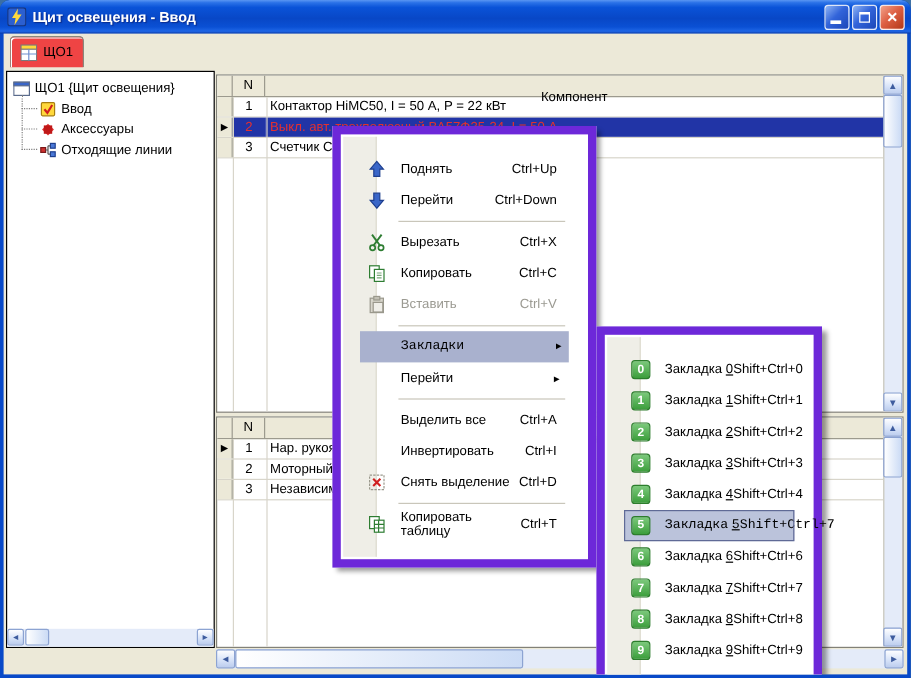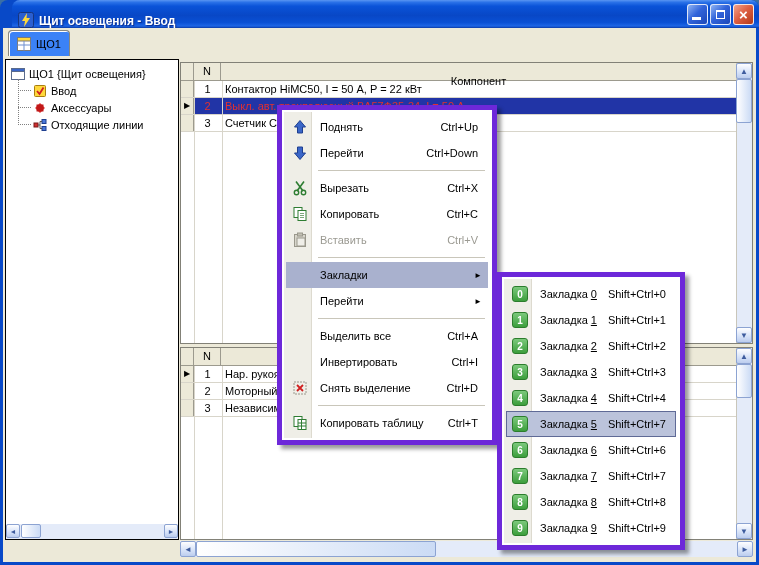--- a/index.html
+++ b/index.html
@@ -1,37 +1,37 @@
 <!DOCTYPE html>
 <html lang="ru"><head>
 <meta charset="utf-8">
 <style>
   * { margin:0; padding:0; box-sizing:border-box; }
   html,body { width:759px; height:565px; background:#3A6EA5; font-family:"Liberation Sans","DejaVu Sans",sans-serif; }
 
   .window { position:relative; width:759px; height:565px; background:#0849C8; border-radius:8px 8px 0 0; overflow:hidden; }
 
   
-  .titlebar { position:absolute; left:12px; top:0; right:0; height:28px; border-radius:8px 8px 0 0;
+  .titlebar { position:absolute; left:0; top:0; right:0; height:28px; border-radius:8px 8px 0 0;
     background:linear-gradient(180deg,#5A96F2 0%,#2B72E8 8%,#0A53D8 22%,#0847C6 55%,#0A50D4 80%,#1E66E6 93%,#0A3AA6 100%);
-    display:flex; align-items:flex-end; padding:0 6px; }
+    display:flex; align-items:center; padding:0 6px; }
   .titlebar .apptitle { color:#fff; font-size:12px; font-weight:bold; margin-left:5px; text-shadow:1px 1px 1px #0A2A8A; }
   .tb-buttons { position:absolute; right:5px; top:4px; display:flex; gap:2px; }
   .tbb { width:21px; height:21px; border-radius:3px; border:1px solid rgba(255,255,255,.85);
     display:flex; align-items:center; justify-content:center; position:relative; color:#fff; }
   .tbb.minb,.tbb.maxb { background:linear-gradient(135deg,#8FB4F4,#3264DA 45%,#1C47B8); }
   .tbb.closeb { background:linear-gradient(135deg,#F2A38B,#DE6044 45%,#B23818); font-size:15px; font-weight:bold; line-height:1; }
   .glyph-min { position:absolute; left:4px; bottom:4px; width:9px; height:3px; background:#fff; }
   .glyph-max { width:9px; height:9px; border:1px solid #fff; border-top:2px solid #fff; }
 
   
   .client { position:absolute; left:3px; right:3px; top:28px; bottom:3px; background:#ECE9D8; overflow:hidden; }
 
   
-  .tab { position:absolute; left:5px; top:2px; height:26px; background:#3b82f6; border:1px solid #8A887D; border-bottom:none;
+  .tab { position:absolute; left:5px; top:2px; height:26px; background:#ef4444; border:1px solid #8A887D; border-bottom:none;
     border-radius:4px 4px 0 0; display:flex; align-items:center; gap:5px; padding:0 8px; box-shadow:inset 1px 1px 0 #fff; font-size:11px; }
 
   
   .treepanel { position:absolute; left:2px; top:31px; width:174px; height:481px; background:#fff; border:1px solid #000000; }
   .tree { padding:5px 2px; font-size:11px; white-space:nowrap; }
   .tnode-root { display:flex; align-items:center; gap:4px; height:17px; padding-left:3px; }
   .tchildren { position:relative; margin-left:10px; }
   .tchildren::before { content:""; position:absolute; left:0; top:-3px; bottom:8px; width:0; border-left:1px dotted #808080; }
   .tchild { position:relative; display:flex; align-items:center; gap:4px; height:17px; padding-left:15px; }
   .tchild::before { content:""; position:absolute; left:0; top:8px; width:13px; height:0; border-top:1px dotted #808080; }
@@ -56,29 +56,29 @@
   .sb-v { position:absolute; right:0; top:0; bottom:0; width:16px; background:#E4EBF9; border-left:1px solid #C9C6BA; }
   .sb-h { position:absolute; background:#E4EBF9; }
   .sbb { position:absolute; width:16px; height:16px; background:linear-gradient(180deg,#FEFEFF,#D6E2F8 60%,#BCCDEE);
     border:1px solid #8CA3D2; border-radius:2px; color:#3E5C9E; font-size:8px; display:flex; align-items:center; justify-content:center; }
   .sbt { position:absolute; background:linear-gradient(90deg,#FFFFFF,#CBDBF5); border:1px solid #8CA3D2; border-radius:2px; }
   .hs-main { left:177px; top:513px; width:573px; height:16px; }
   .hs-tree { left:0; right:0; bottom:0; height:15px; background:#E4EBF9; position:absolute; }
   .sbb.small { width:14px; height:14px; font-size:7px; }
 
   
-  .menu { position:absolute; background:#FFFFFF; border:5px solid #6d28d9; box-shadow:4px 4px 4px rgba(0,0,0,.4); padding:4px; font-size:11px; }
+  .menu { position:absolute; background:#FFFFFF; border:7px solid #6d28d9; box-shadow:4px 4px 4px rgba(0,0,0,.4); padding:16px; font-size:11px; }
   .menu::before { content:""; position:absolute; left:2px; top:2px; bottom:2px; width:27px; background:#EFEEE7; border-right:1px solid #DDDACF; }
   .menu-main { left:274px; top:77px; width:220px; z-index:10; }
   .menu-sub  { left:494px; top:244px; width:188px; z-index:11; }
   .mi { position:relative; height:26px; display:flex; align-items:center; padding-left:34px; padding-right:10px; color:#000; }
   .mi .sc { margin-left:auto; }
   .mi .ic { position:absolute; left:6px; top:5px; width:16px; height:16px; }
   .mi.dis { color:#9B9A92; }
-  .mi.hl { background:#A9B1CE; }
+  .mi.hl { background:#A9B1CE;font-family:Liberation Mono, monospace; }
   .smi.hl { background:#BBC3DB; outline:1px solid #5F6A96; outline-offset:-1px; }
   .subarrow { position:absolute; right:6px; font-size:8px; }
   .msep { position:relative; height:9px; margin-left:32px; margin-right:3px; }
   .msep::after { content:""; position:absolute; left:0; right:0; top:4px; height:1px; background:#C9C6BA; }
   .numic { position:absolute; left:6px; top:5px; width:16px; height:16px; background:linear-gradient(180deg,#7CC97C,#3C9E3C);
     border:1px solid #2C7D2C; border-radius:3px; color:#fff; font-size:10px; font-weight:bold;
     display:flex; align-items:center; justify-content:center; }
   .smi u { margin-left:3px; }
 </style>
 </head>

